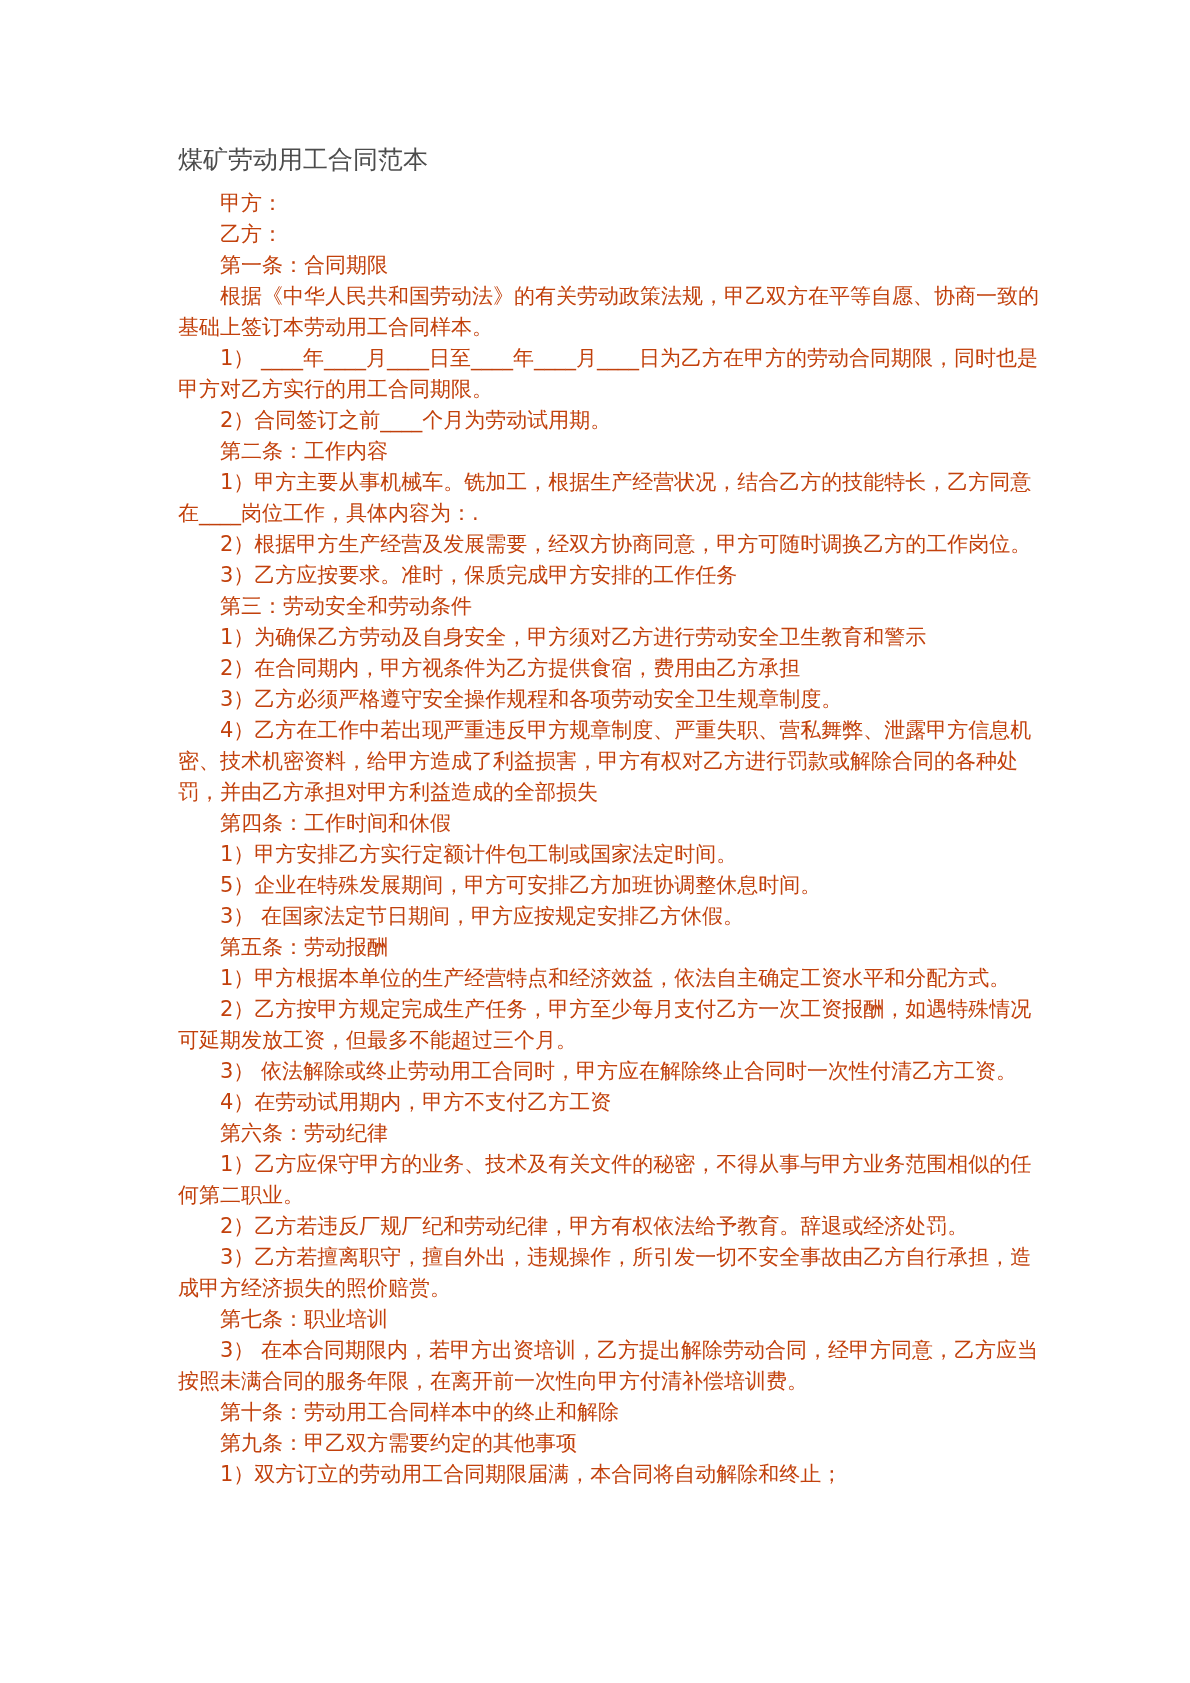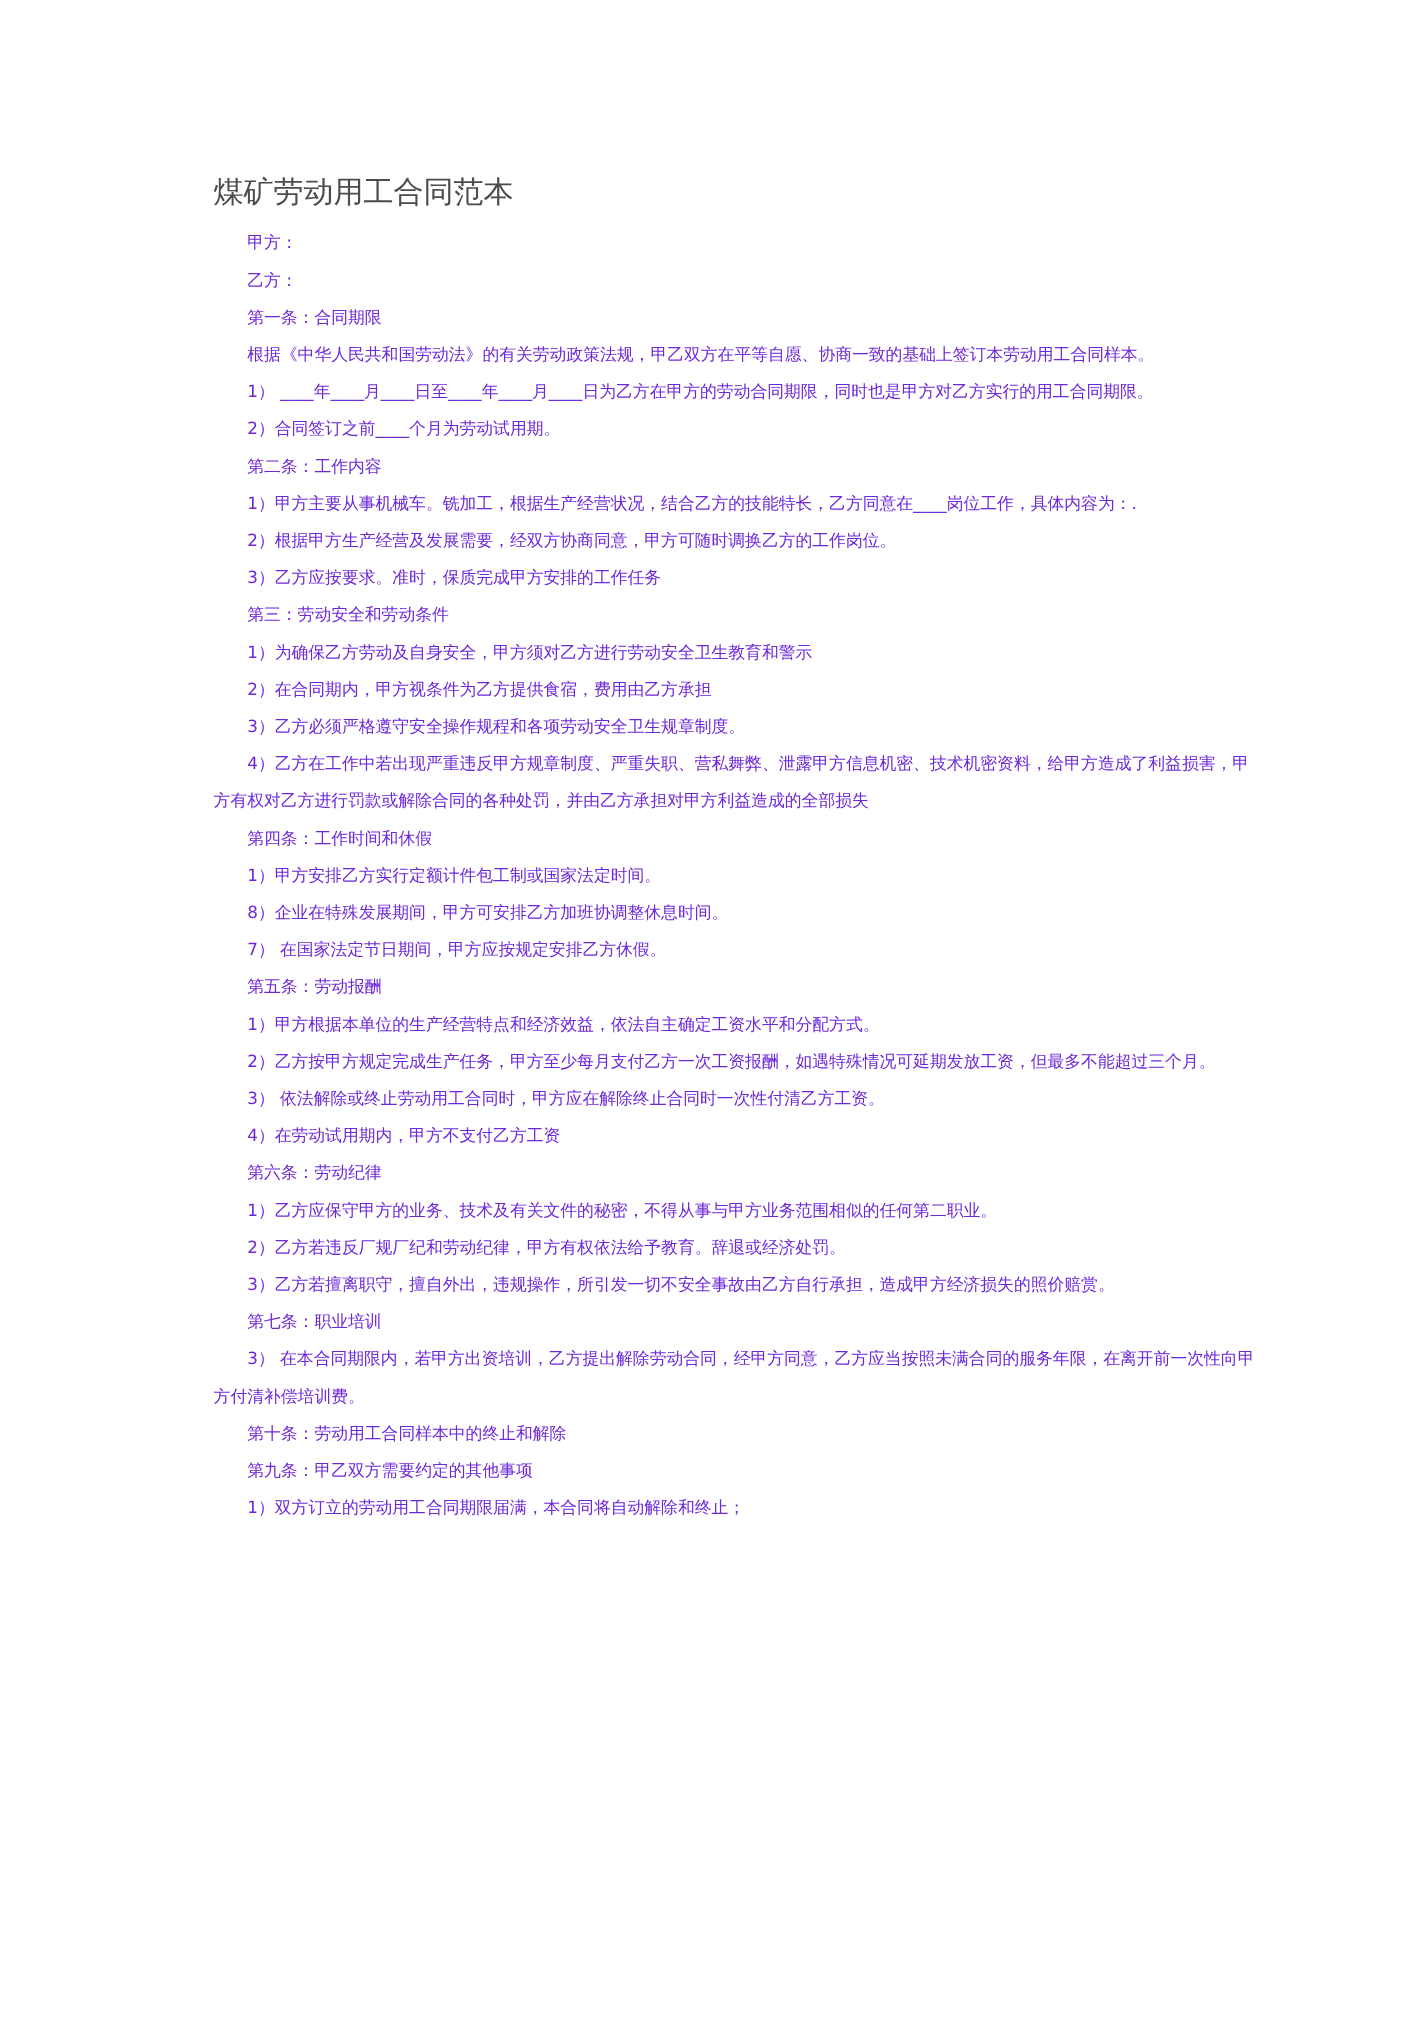--- a/index.html
+++ b/index.html
@@ -21,23 +21,23 @@
     margin: 0 0 10px 0;
     font-family: "DejaVu Serif", "Liberation Serif", serif;
     font-weight: 400;
     font-size: 25px;
     line-height: 36px;
     color: #4c4c4c;
   }
   .doc-body p {
     margin: 0;
     text-indent: 2em;
-    font-size: 14px;
+    font-size: 21px;
     line-height: 31px;
-    color: #6d28d9;
+    color: #c2410c;
     font-weight: 400;
     word-break: break-all;
   }
 </style>
 </head>
 <body>
 
 <div class="page">
   <h1 class="doc-title">煤矿劳动用工合同范本</h1>
   <div class="doc-body">
@@ -51,22 +51,22 @@
       <p>1）甲方主要从事机械车。铣加工，根据生产经营状况，结合乙方的技能特长，乙方同意在____岗位工作，具体内容为：.</p>
       <p>2）根据甲方生产经营及发展需要，经双方协商同意，甲方可随时调换乙方的工作岗位。</p>
       <p>3）乙方应按要求。准时，保质完成甲方安排的工作任务</p>
       <p>第三：劳动安全和劳动条件</p>
       <p>1）为确保乙方劳动及自身安全，甲方须对乙方进行劳动安全卫生教育和警示</p>
       <p>2）在合同期内，甲方视条件为乙方提供食宿，费用由乙方承担</p>
       <p>3）乙方必须严格遵守安全操作规程和各项劳动安全卫生规章制度。</p>
       <p>4）乙方在工作中若出现严重违反甲方规章制度、严重失职、营私舞弊、泄露甲方信息机密、技术机密资料，给甲方造成了利益损害，甲方有权对乙方进行罚款或解除合同的各种处罚，并由乙方承担对甲方利益造成的全部损失</p>
       <p>第四条：工作时间和休假</p>
       <p>1）甲方安排乙方实行定额计件包工制或国家法定时间。</p>
-      <p>8）企业在特殊发展期间，甲方可安排乙方加班协调整休息时间。</p>
-      <p>7） 在国家法定节日期间，甲方应按规定安排乙方休假。</p>
+      <p>5）企业在特殊发展期间，甲方可安排乙方加班协调整休息时间。</p>
+      <p>3） 在国家法定节日期间，甲方应按规定安排乙方休假。</p>
       <p>第五条：劳动报酬</p>
       <p>1）甲方根据本单位的生产经营特点和经济效益，依法自主确定工资水平和分配方式。</p>
       <p>2）乙方按甲方规定完成生产任务，甲方至少每月支付乙方一次工资报酬，如遇特殊情况可延期发放工资，但最多不能超过三个月。</p>
       <p>3） 依法解除或终止劳动用工合同时，甲方应在解除终止合同时一次性付清乙方工资。</p>
       <p>4）在劳动试用期内，甲方不支付乙方工资</p>
       <p>第六条：劳动纪律</p>
       <p>1）乙方应保守甲方的业务、技术及有关文件的秘密，不得从事与甲方业务范围相似的任何第二职业。</p>
       <p>2）乙方若违反厂规厂纪和劳动纪律，甲方有权依法给予教育。辞退或经济处罚。</p>
       <p>3）乙方若擅离职守，擅自外出，违规操作，所引发一切不安全事故由乙方自行承担，造成甲方经济损失的照价赔赏。</p>
       <p>第七条：职业培训</p>

